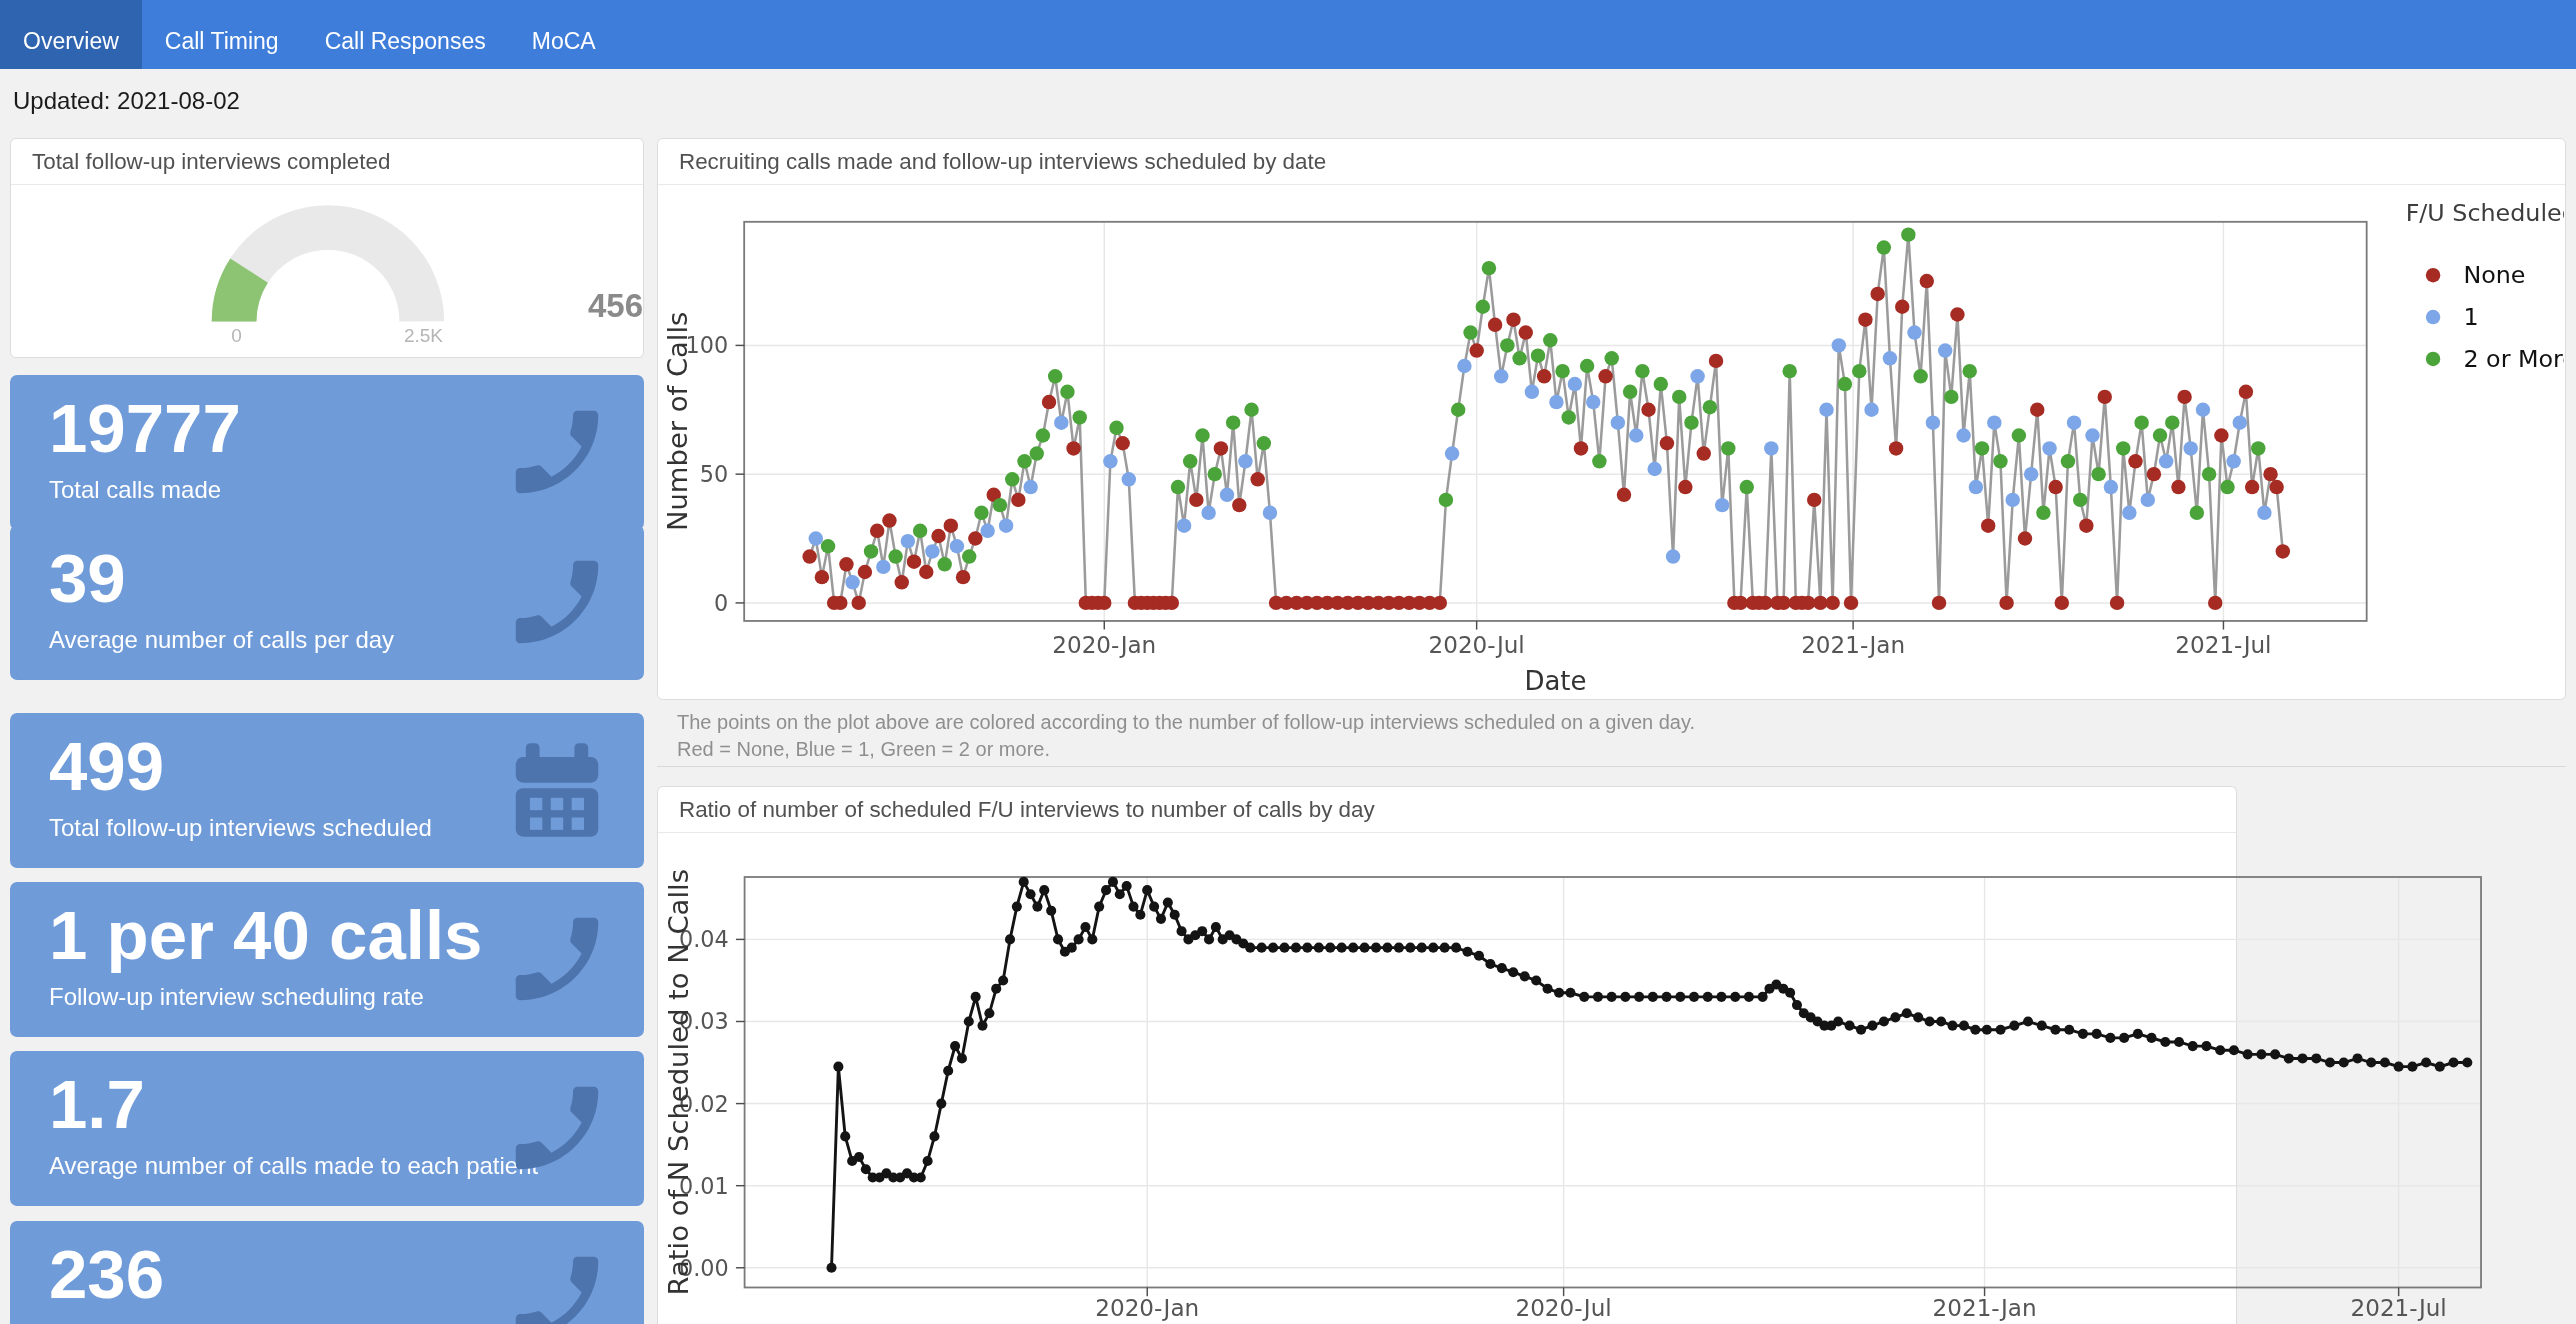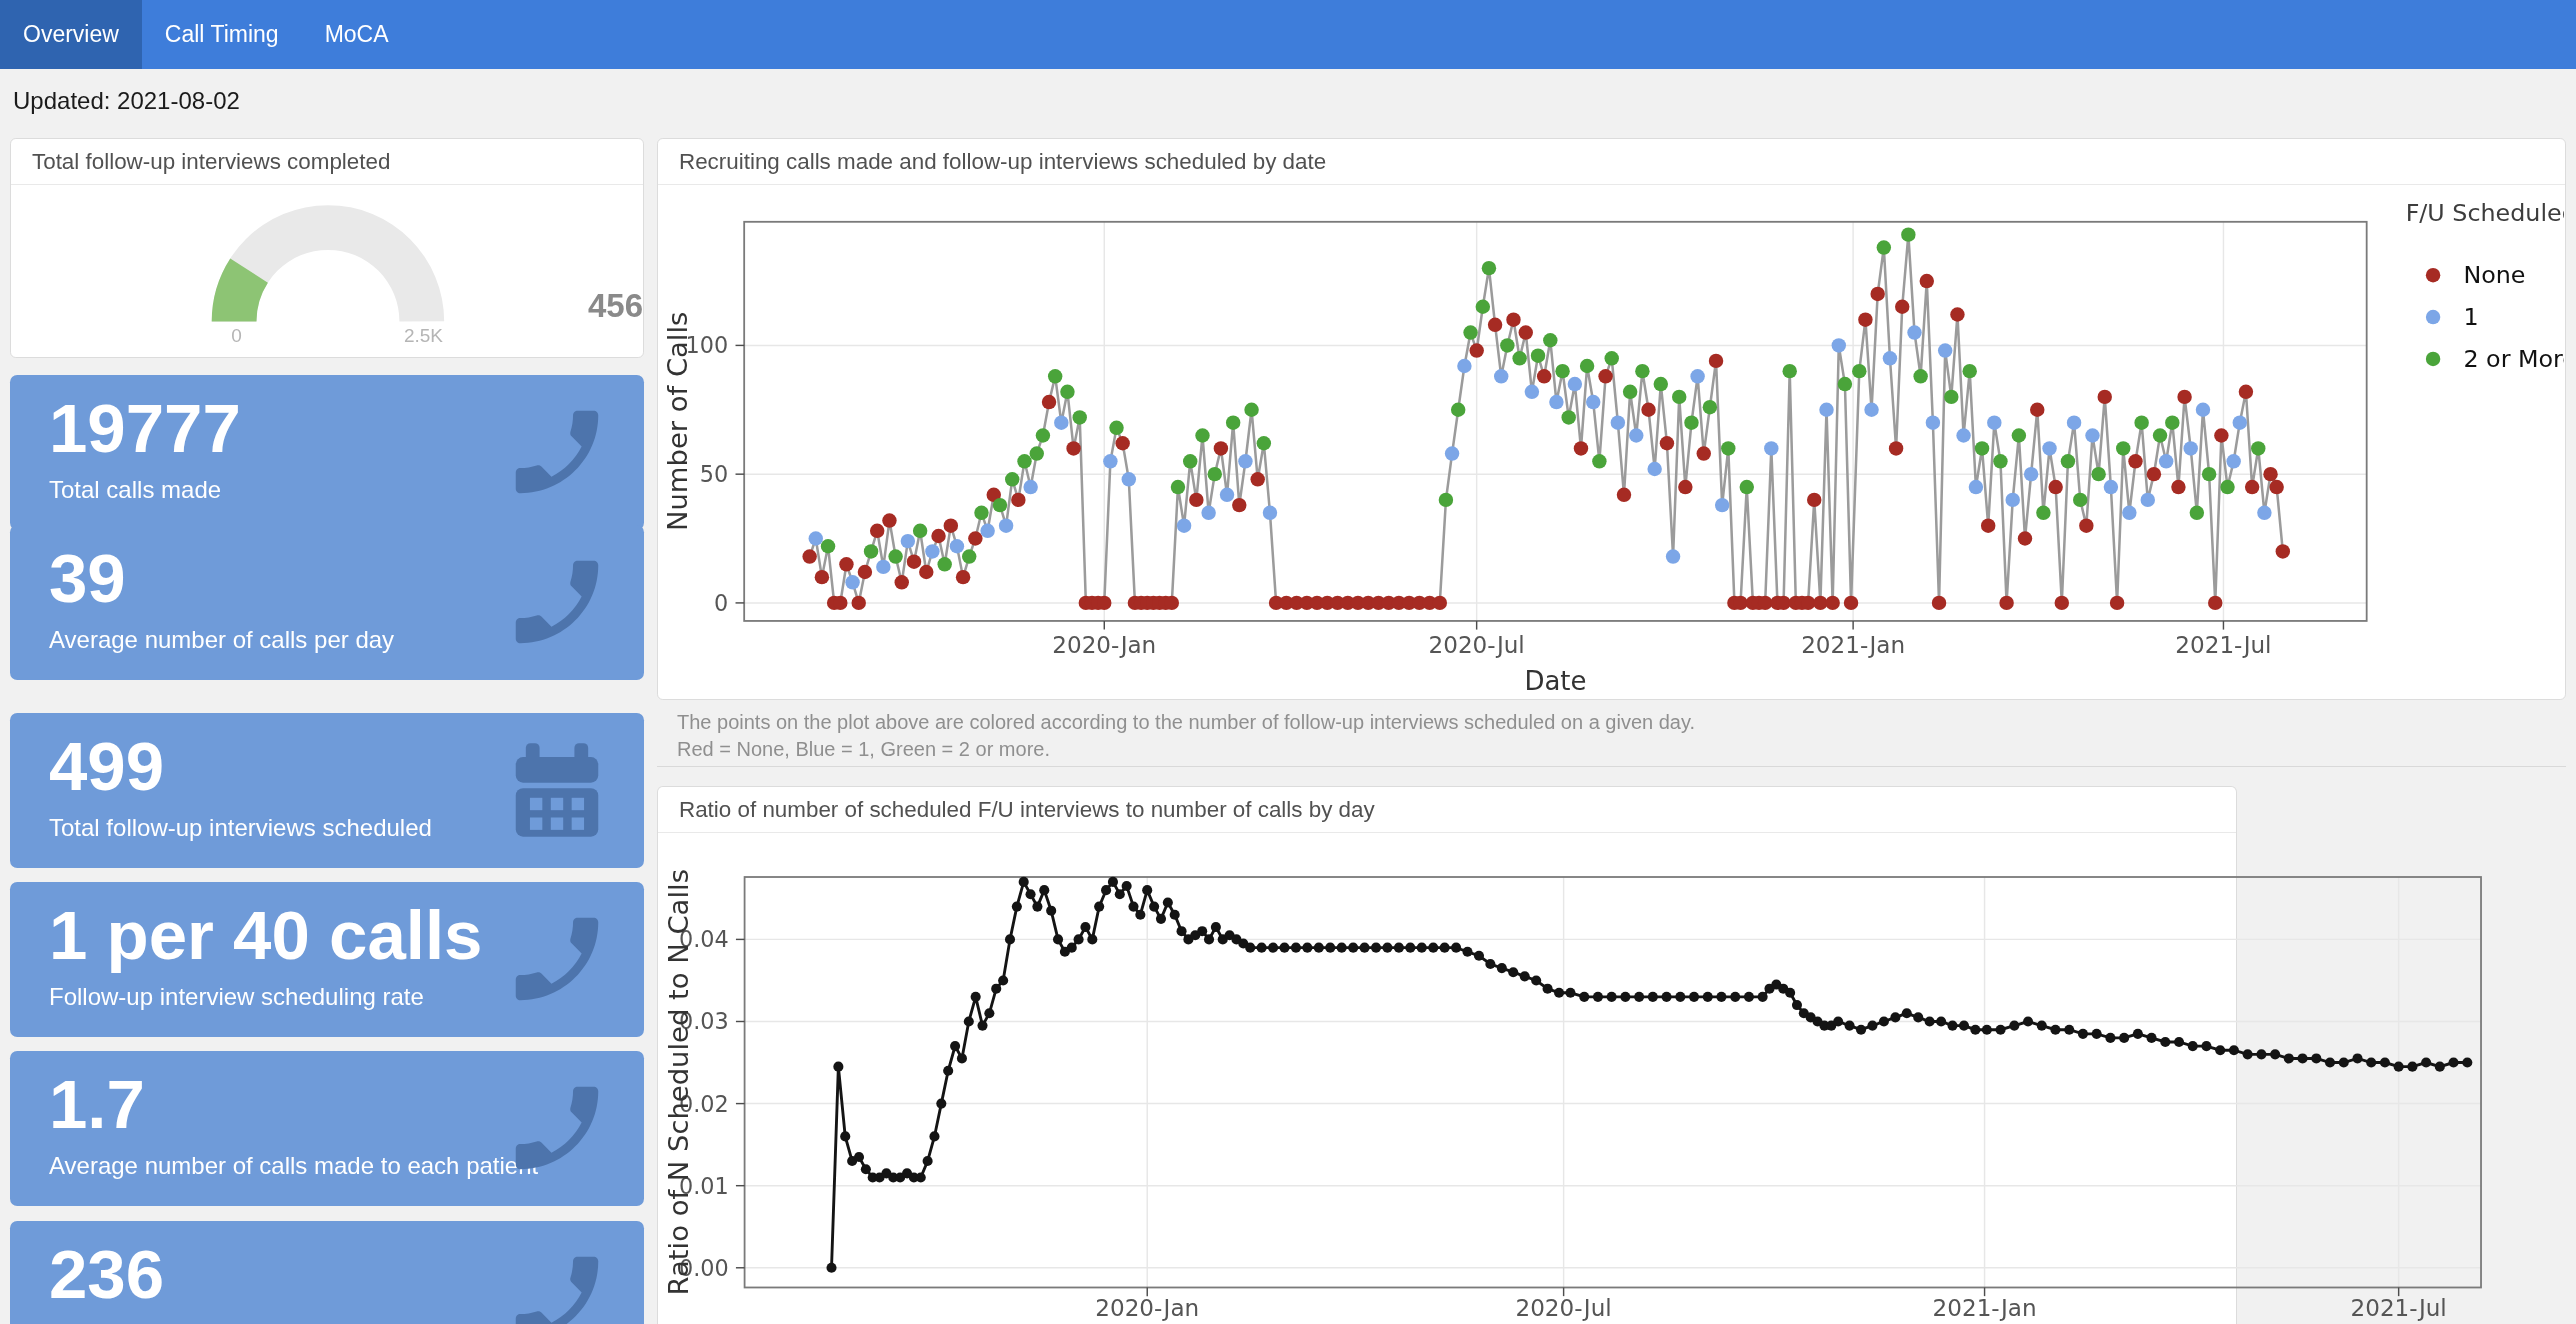--- a/index.html
+++ b/index.html
@@ -1,21 +1,21 @@
 <!DOCTYPE html>
 <html style="font-size:11.6px"><head>
 <meta charset="utf-8">
 <style>
   html,body{margin:0;padding:0}
   body{width:2576px;height:1324px;background:#f1f1f1;font-family:"Liberation Sans",sans-serif;
        position:relative;overflow:hidden}
   .navbar{position:absolute;left:0;top:0;width:2576px;height:69px;background:#3e7dda;display:flex;color:#fff}
   .nav-title{font-size:32px;font-weight:500;line-height:69px;padding-left:24.5px;padding-right:38px;white-space:nowrap}
   .nav-tabs{display:flex}
-  .nav-tab{font-size:23px;line-height:69px;padding:0 23px;cursor:pointer;white-space:nowrap}
+  .nav-tab{font-size:23px;line-height:69px;padding:7px 23px;cursor:pointer;white-space:nowrap}
   .nav-tab.active{background:#2f64b0}
   .updated{position:absolute;left:13px;top:87px;font-size:24px;color:#1b1b1b}
   .card{position:absolute;background:#fff;border:1.4px solid #dcdcdc;border-radius:5.8px;box-sizing:border-box}
   .card-header{height:45px;border-bottom:1.4px solid #e9e9e9;font-size:22.4px;color:#515151;
                line-height:45px;padding-left:21px;white-space:nowrap;overflow:hidden}
   .gauge-card{left:10px;top:138px;width:634px;height:220px}
   #gauge-svg{position:absolute;left:0;top:45px}
   .gauge-value{position:absolute;left:0;right:0;top:148px;text-align:right;font-size:33px;font-weight:bold;color:#8a8a8a}
   .gauge-min,.gauge-max{position:absolute;top:186px;width:87px;text-align:center;font-size:19px;color:#b5b5b5}
   .gauge-min{left:182px}.gauge-max{left:369px}
@@ -31,20 +31,21 @@
            border-bottom:1.4px solid #d9d9d9;padding:5.8px 0 0 20px;font-size:20px;line-height:27.4px;color:#8f8f8f}
   svg text{font-family:"DejaVu Sans",sans-serif}
 </style>
 </head>
 <body>
 
 <div class="navbar">
   <div class="nav-tabs" id="nav-tabs">
       <div class="nav-tab active">Overview</div>
       <div class="nav-tab">Call Timing</div>
+      <div class="nav-tab">Call Responses</div>
       <div class="nav-tab">MoCA</div>
     </div>
 </div>
 
 <div class="updated">Updated: 2021-08-02</div>
 
 <div class="card gauge-card">
   <div class="card-header">Total follow-up interviews completed</div>
   <svg id="gauge-svg" width="631" height="173" viewBox="0 0 874 239">
       <path d="M 278 190 A 161 161 0 1 1 599.9999920549685 189.9494203591092 L 537.9999951145459 189.96889823324108 A 99 99 0 1 0 340 190 Z" fill="#e9e9e9"></path>

